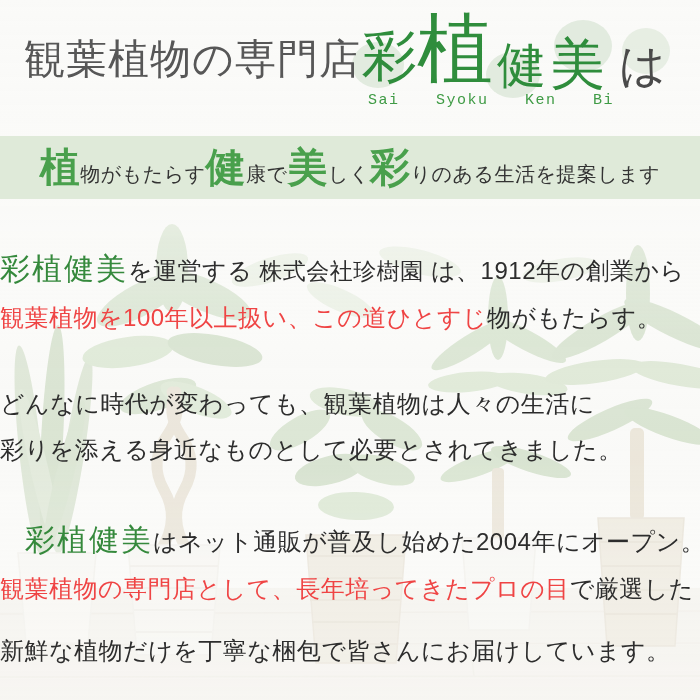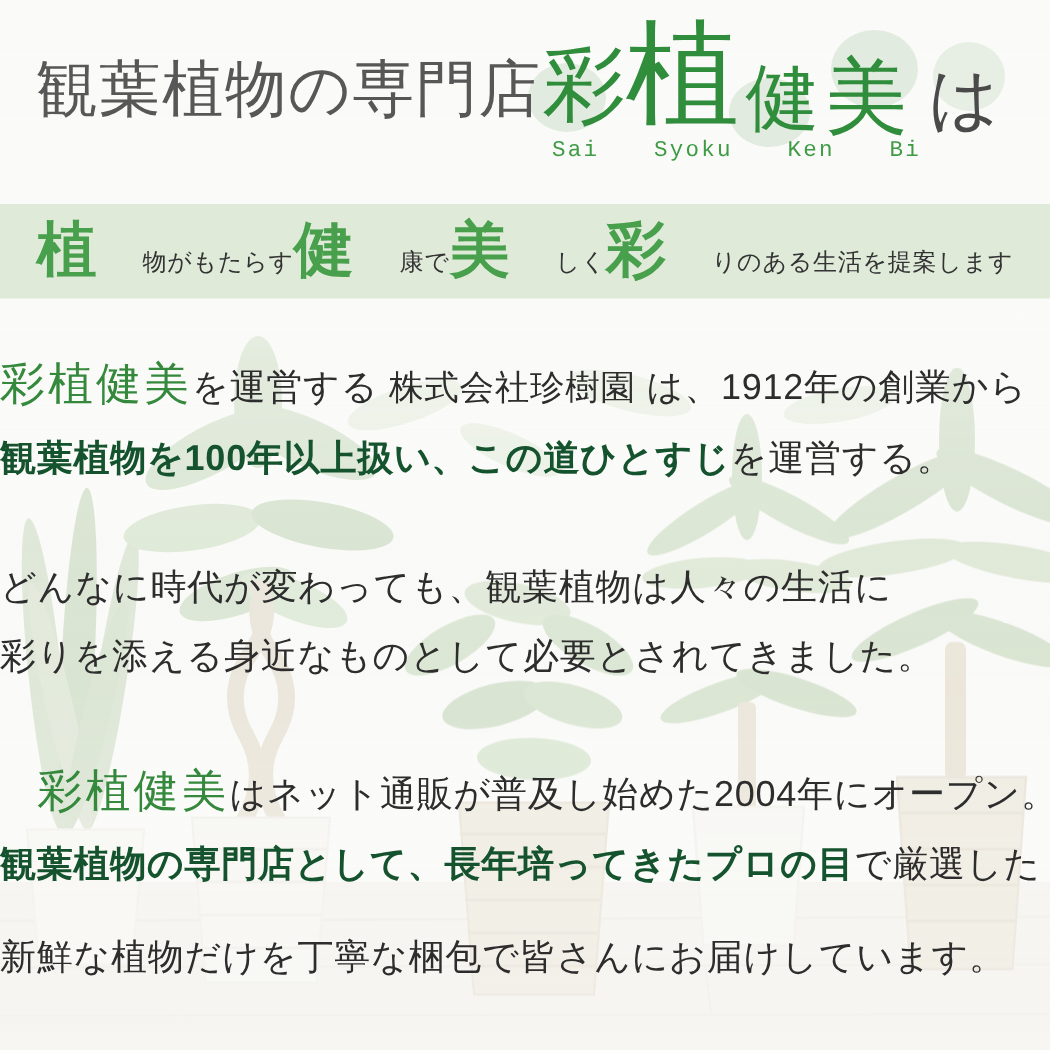--- a/index.html
+++ b/index.html
@@ -54,35 +54,35 @@
     display:flex;justify-content:space-between;
     font-size:15px;color:#3f9b45;letter-spacing:1.5px;font-family:Liberation Mono, monospace;
   }
   
   .tagline{
     position:absolute;left:0;top:136px;width:700px;height:63px;z-index:2;
     background:#dfead9;
     text-align:center;white-space:nowrap;
     line-height:63px;
   }
-  .seg-small{font-size:16px;color:#333333;font-weight:500;letter-spacing:0.5px;margin-left:30px;}
+  .seg-small{font-size:20px;color:#333333;font-weight:500;letter-spacing:0.5px;}
   .seg-big{font-size:40px;color:#49a04c;font-weight:600;letter-spacing:0.5px;}
   
   .bl{
     position:absolute;left:0;width:572px;z-index:2;
     text-align:center;white-space:nowrap;
     font-size:24px;color:#2d2d2d;font-weight:500;letter-spacing:0.5px;
-    line-height:28px;
+    line-height:52px;
   }
   .t-brand{
     font-family:"DejaVu Serif","Liberation Serif",serif;
     font-size:30px;color:#35893c;letter-spacing:2px;font-weight:400;
   }
   .t-company{font-size:23px;}
-  .t-green{color:#14532d;font-weight:700;}
+  .t-green{color:#ef4444;font-weight:400;}
   .p1l1{top:243px;}
   .p1l2{top:292px;}
   .p2l1{top:378px;}
   .p2l2{top:424px;}
   .p3l1{top:514px;padding-left:25px;}
   .p3l2{top:563px;}
   .p3l3{top:625px;}
 </style>
 </head>
 <body>
@@ -213,21 +213,21 @@
   </div>
 
   <div class="tagline">
     <span class="seg-big">植</span><span class="seg-small">物がもたらす</span><span class="seg-big">健</span><span class="seg-small">康で</span><span class="seg-big">美</span><span class="seg-small">しく</span><span class="seg-big">彩</span><span class="seg-small">りのある生活を提案します</span>
   </div>
 
   <div class="bl p1l1">
     <span class="t-brand">彩植健美</span><span>を運営する </span><span class="t-company">株式会社珍樹園</span><span> は、1912年の創業から</span>
   </div>
   <div class="bl p1l2">
-    <span class="t-green">観葉植物を100年以上扱い、この道ひとすじ</span><span>を運営する。</span>
+    <span class="t-green">観葉植物を100年以上扱い、この道ひとすじ</span><span>物がもたらす。</span>
   </div>
 
   <div class="bl p2l1">どんなに時代が変わっても、観葉植物は人々の生活に</div>
   <div class="bl p2l2">彩りを添える身近なものとして必要とされてきました。</div>
 
   <div class="bl p3l1">
     <span class="t-brand">彩植健美</span><span>はネット通販が普及し始めた2004年にオープン。</span>
   </div>
   <div class="bl p3l3">新鮮な植物だけを丁寧な梱包で皆さんにお届けしています。</div>
   <div class="bl p3l2">

